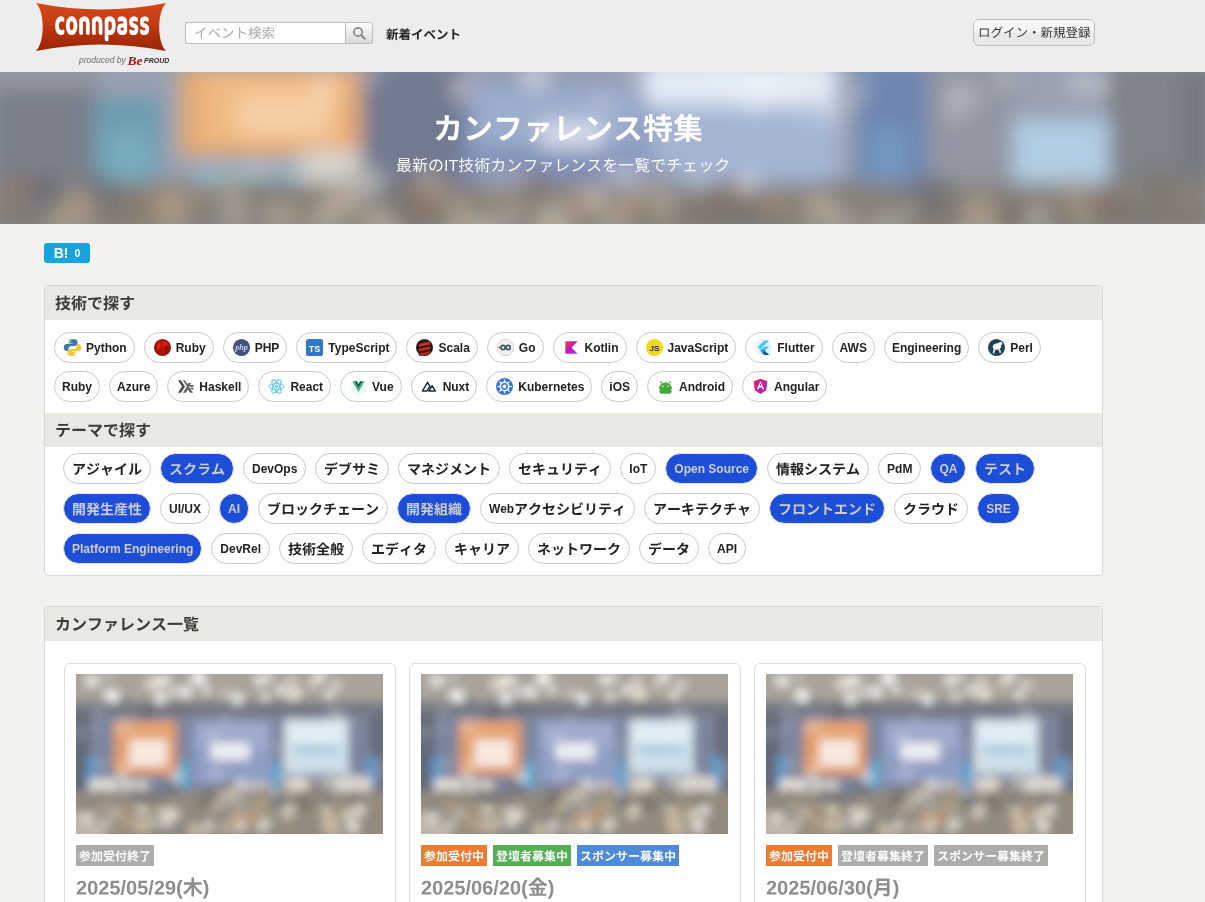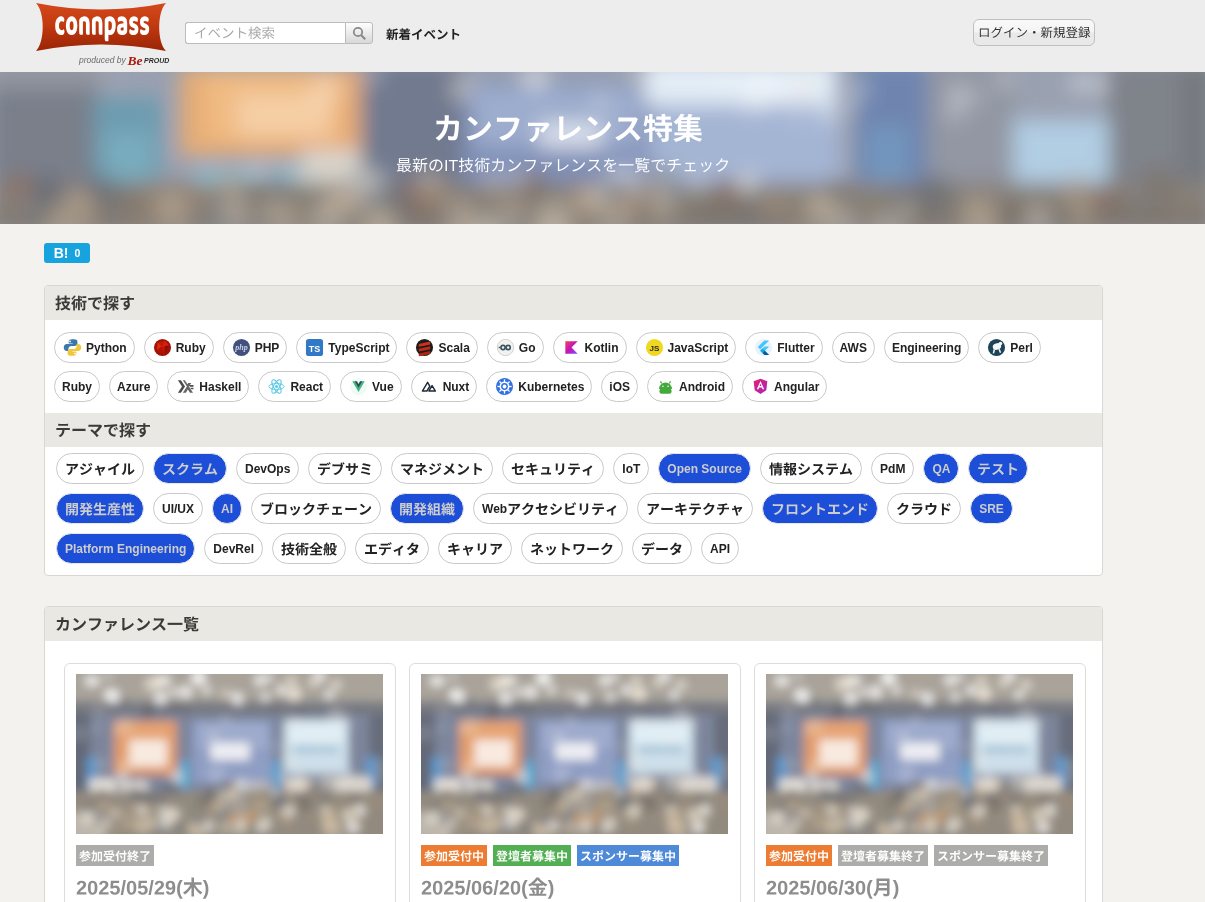--- a/index.html
+++ b/index.html
@@ -13,21 +13,21 @@
 .hero{height:152px;position:relative;overflow:hidden}
 .htitle{position:absolute;left:0;top:41px;width:1135px;display:flex;justify-content:center}
 .hsub{position:absolute;left:0;top:85px;width:1127px;display:flex;justify-content:center}
 .wrap{width:1059px;margin-left:44px}
 .hatena{margin:19px 0 0 0;height:20px;width:46px;background:#17a3dd;border-radius:3px;color:#fff;font-weight:bold;display:flex;align-items:center;justify-content:center}
 .box{background:#fff;border:1px solid #d9d7d1;border-radius:4px;margin-top:22px}
 .box2{margin-top:30px}
 .bhdr{background:#e9e8e2;height:34px;display:flex;align-items:center;padding-left:10px;border-radius:3px 3px 0 0}
 .bhdr2{border-radius:0}
 .tags{padding:12px 9px 11px 9px;display:flex;flex-wrap:wrap;gap:8px 9px}
-.tags2{padding:6px 9px 11px 11px;gap:9px 9px}
+.tags2{padding:6px 9px 11px 18px;gap:9px 9px}
 .pill{height:31px;border:1px solid #c9c9c9;border-radius:16px;background:#fff;display:inline-flex;align-items:center;padding:0 7px 0 8px;gap:4px}
 .pill.noic{padding:12px 7px}
 .pl{font-weight:bold;font-size:12px;color:#222}
 .tpill{padding:0 8px;gap:0}
 .dis{border-color:#e9e9e9;background:#1d4ed8}
 .dis .pl{color:#cdcdcd}
 .cards{padding:22px 16px 22px 19px;display:flex;gap:13px}
 .card{width:332px;border:1px solid #dcdcda;border-radius:6px;background:#fff;padding:10px 11px;height:340px}
 .bdgrow{margin-top:11px;display:flex;gap:6px}
 .bdg{height:21px;display:inline-flex;align-items:center;padding:0 3px}

